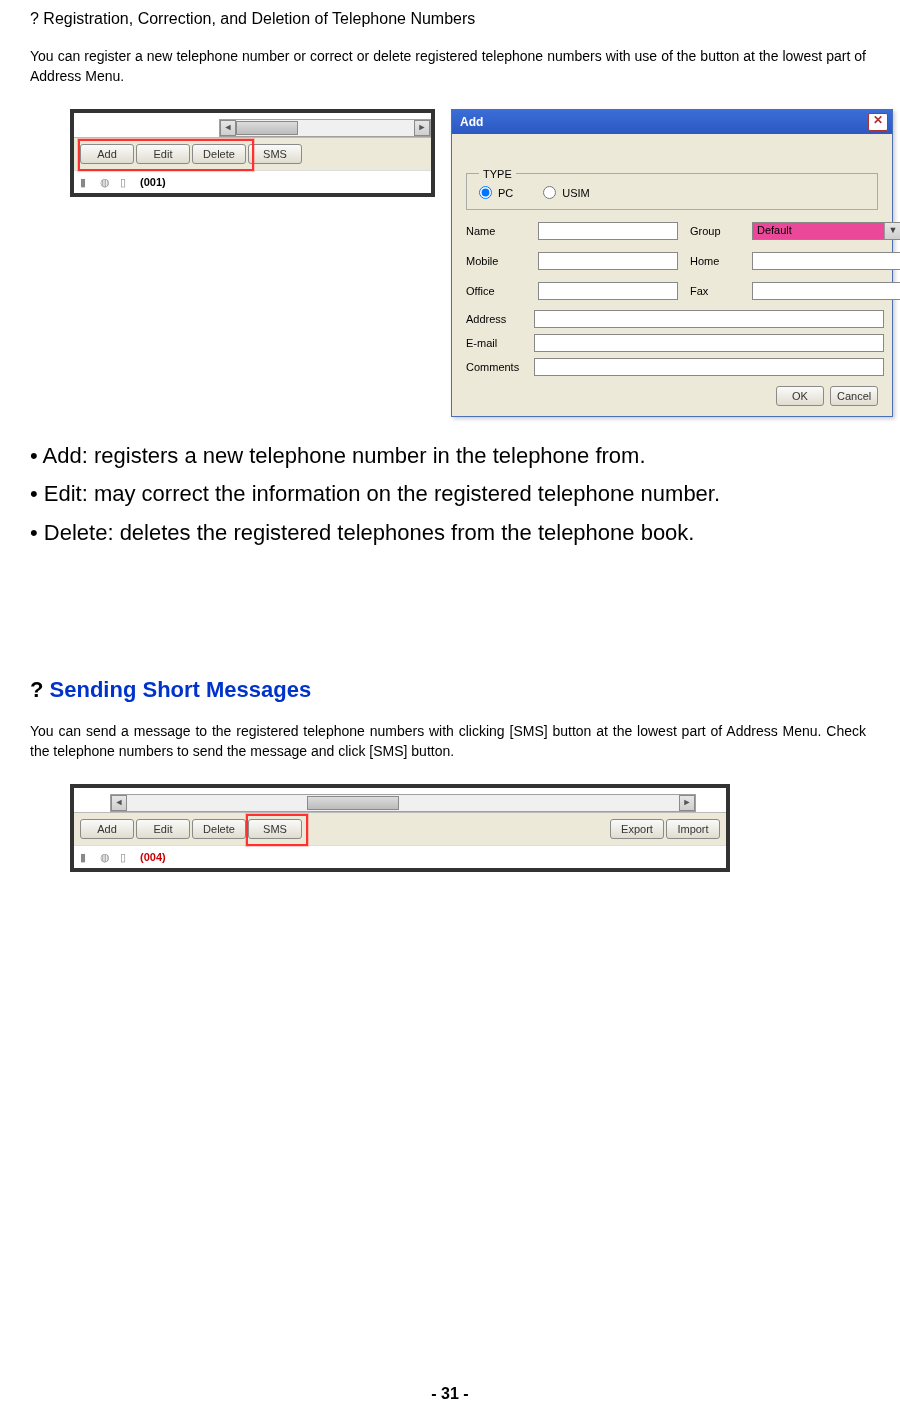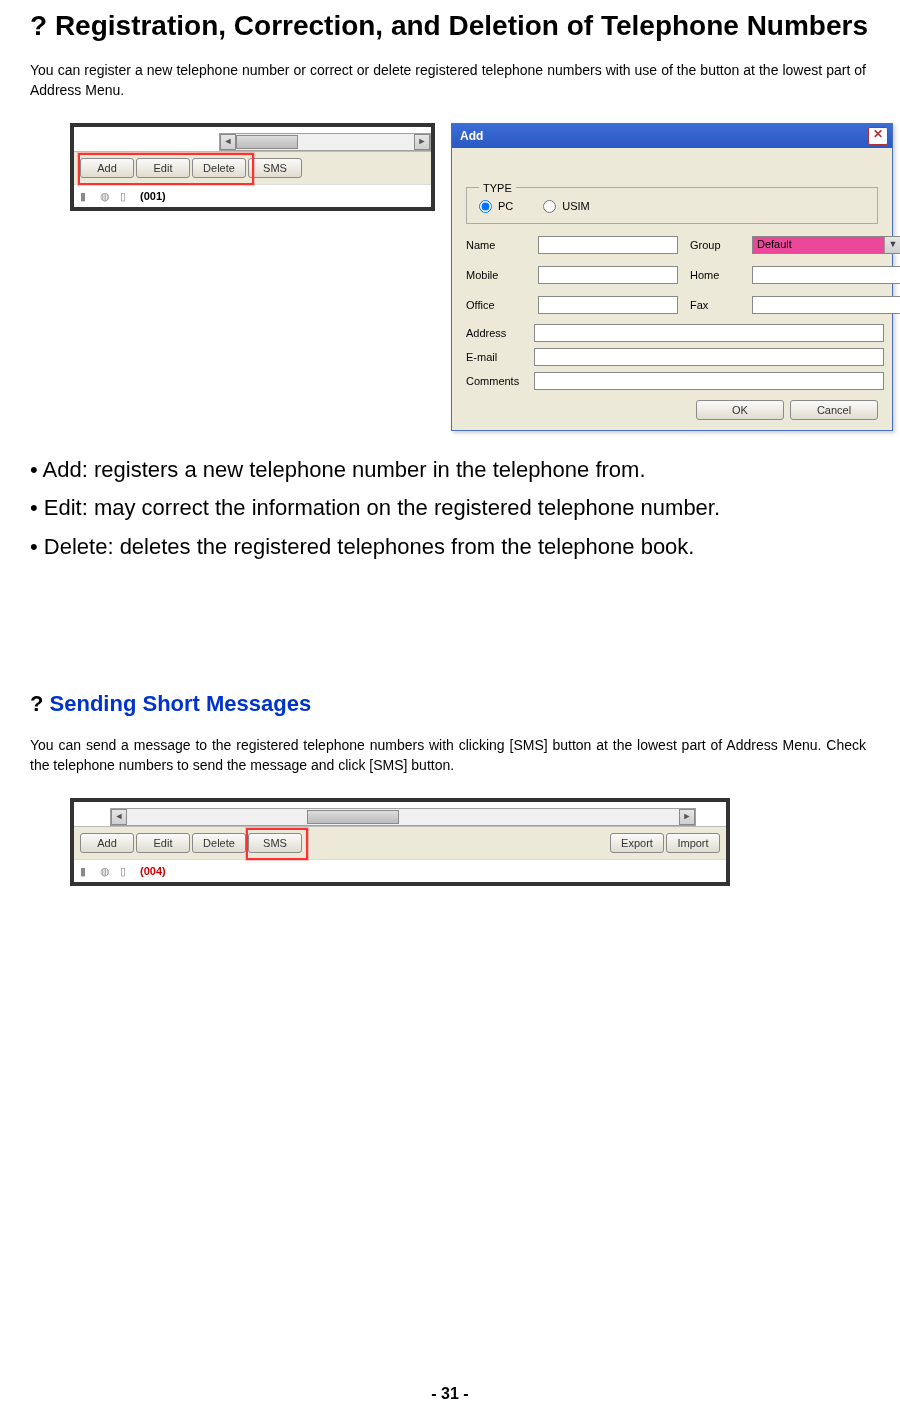--- a/index.html
+++ b/index.html
@@ -11,22 +11,22 @@
     width: 900px;
   }
   .page {
     box-sizing: border-box;
     width: 900px;
     min-height: 1427px;
     padding: 10px 30px 30px 30px;
     position: relative;
   }
   .section-title {
-    font-size: 28px;
-    font-weight: bold;
+    font-size: 16px;
+    font-weight: normal;
     margin: 0 0 18px 0;
   }
   .section-title-blue {
     font-size: 22px;
     font-weight: bold;
     margin: 0 0 18px 0;
     color: #0033cc;
   }
   .qmark {
     color: #000;
@@ -185,21 +185,21 @@
   }
   .fieldset .legend {
     position: relative;
     top: -14px;
     background: #ece9d8;
     padding: 0 4px;
     font-size: 11px;
     display: inline-block;
   }
   .radio-row { display: flex; gap: 30px; margin-top: -8px; }
-  .radio-item { display: flex; align-items: center; gap: 6px; }
+  .radio-item { display: flex; align-items: flex-end; gap: 6px; }
   .radio-item input { margin: 0; }
   .form-grid {
     display: grid;
     grid-template-columns: 60px 140px 50px 150px;
     row-gap: 6px;
     column-gap: 8px;
     align-items: center;
     margin-bottom: 10px;
     gap: 12px;
   }
@@ -236,21 +236,21 @@
     font-size: 9px;
     line-height: 14px;
     color: #444;
   }
   .dlg-btns {
     display: flex;
     justify-content: flex-end;
     gap: 6px;
     margin-top: 8px;
   }
-  .dlg-btns .win-btn { width: 88px; }
+  .dlg-btns .win-btn { width: 48px; }
 
   .gap { height: 120px; }
 
   .footer {
     position: absolute;
     bottom: 24px;
     left: 0; right: 0;
     text-align: center;
     font-size: 16px;
     font-weight: bold;

